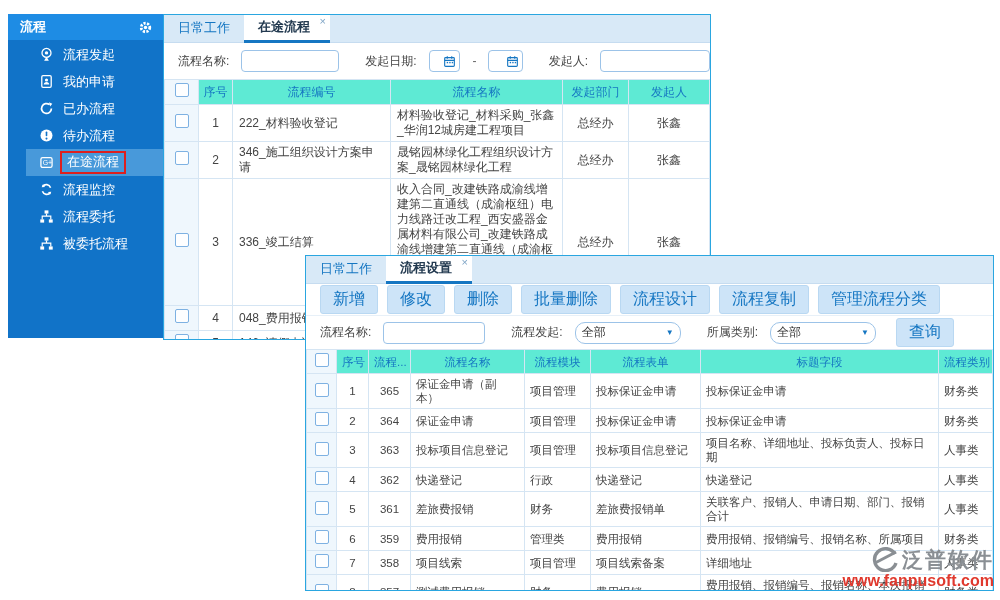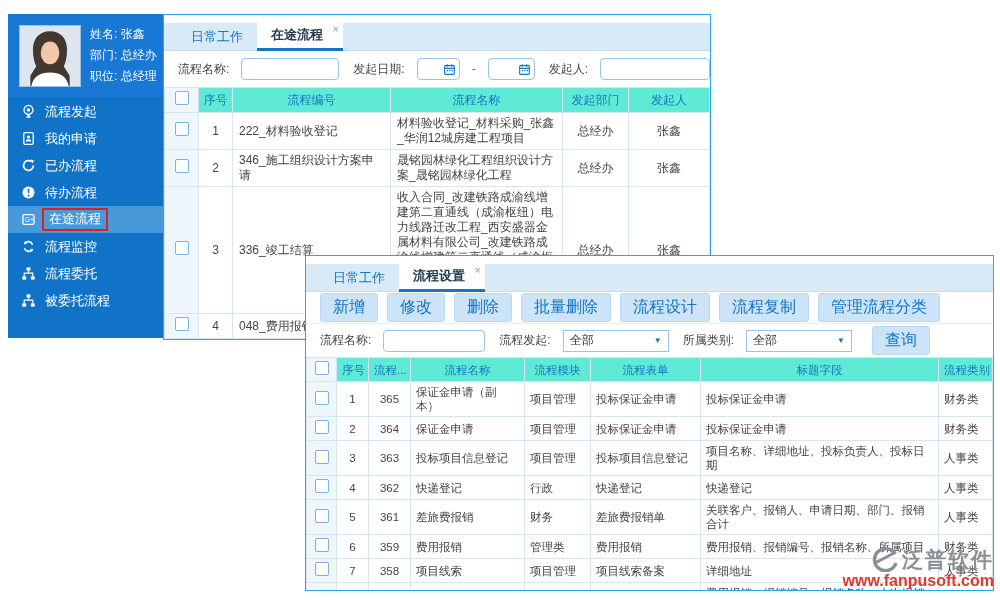--- a/index.html
+++ b/index.html
@@ -7,49 +7,49 @@
           font-family:"Liberation Sans","DejaVu Sans",sans-serif;}
 
   
   .sidebar{position:absolute;left:8px;top:14px;width:155px;height:324px;background:#1173c8;color:#fff;overflow:hidden;}
   .profile{height:83px;background:#1878d4;display:flex;align-items:center;gap:9px;padding:0 6px 0 11px;}
   .avatar{width:60px;height:60px;flex:0 0 60px;border:1px solid rgba(255,255,255,.55);display:block;}
   .profile-info{font-size:12px;line-height:21px;white-space:nowrap;}
   .section-header{height:26px;background:#1e8ce4;display:flex;align-items:center;justify-content:space-between;
                   padding:0 10px 0 12px;font-size:13px;font-weight:bold;}
   .menu{padding-top:1px;}
-  .menu-item{height:27px;display:flex;align-items:center;gap:9px;padding:0 4px 0 13px;font-size:13px;cursor:pointer;}
+  .menu-item{height:27px;display:flex;align-items:center;gap:9px;padding:0 4px 0 13px;font-size:13px;cursor:pointer;margin-left:18px;}
   .menu-item.selected{background:#4899da;}
   .mi-icon{width:15px;height:15px;flex:0 0 15px;}
   .red-box{border:2px solid #dd1f1f;padding:0 5px 1px 5px;margin-left:-3px;}
 
   
   .window{position:absolute;background:#fff;border:1px solid #2aa6e0;overflow:hidden;}
   #back-window{left:163px;top:14px;width:546px;height:324px;}
   #front-window{left:305px;top:255px;width:687px;height:334px;z-index:5;}
 
-  .tabbar{height:27px;background:#d8e9f7;display:flex;align-items:center;padding-left:13px;border-bottom:1px solid #c6dcf0;margin-top:8px;}
+  .tabbar{height:27px;background:#d8e9f7;display:flex;align-items:flex-start;border-bottom:1px solid #c6dcf0;}
   .tab{height:26px;line-height:26px;padding:0 14px;font-size:13px;color:#1576c2;cursor:pointer;position:relative;}
   .tab.active{background:#fff;color:#233a50;font-weight:bold;border-bottom:3px solid #1576c2;height:25px;line-height:24px;padding-right:20px;}
   .tab .close{position:absolute;top:0;right:4px;font-size:11px;color:#7fa5c6;font-weight:normal;line-height:12px;}
 
   .toolbar{height:31px;display:flex;align-items:center;gap:9px;padding-left:14px;border-bottom:1px solid #e7f0f8;}
   .btn{background:#cde4f8;border:1px solid #b9d8f2;color:#1576c2;font-size:16px;padding:3px 12px;border-radius:3px;cursor:pointer;
        font-family:inherit;white-space:nowrap;}
 
   .filter-row{display:flex;align-items:center;gap:12px;padding-left:14px;white-space:nowrap;overflow:hidden;}
   #back-window .filter-row{height:36px;}
   #front-window .filter-row{height:33px;}
-  .flabel{font-size:12px;color:#444;margin-left:2px;}
+  .flabel{font-size:12px;color:#444;margin-left:14px;}
   .tinput{height:20px;border:1px solid #9cc3e8;border-radius:4px;background:#fff;font-size:12px;padding:0 4px;box-sizing:content-box;}
   input.tinput{outline:none;}
   .dateinput{height:20px;border:1px solid #9cc3e8;border-radius:4px;background:#fff;display:flex;align-items:center;
              justify-content:flex-end;padding:0 3px;}
   .dash{color:#666;font-size:12px;}
-  .select{width:92px;height:20px;border:1px solid #9cc3e8;border-radius:0;background:#fff;display:flex;align-items:center;
+  .select{width:92px;height:20px;border:1px solid #9cc3e8;border-radius:10px;background:#fff;display:flex;align-items:center;
           justify-content:space-between;padding:0 6px;font-size:12px;color:#333;cursor:pointer;}
   .caret{color:#1576c2;font-size:8px;}
 
   
   table{border-collapse:collapse;width:100%;table-layout:fixed;}
   th,td{border:1px solid #d5e5f3;font-size:12px;color:#444;padding:3px 6px;vertical-align:middle;word-break:break-all;line-height:15px;}
   thead th{background:#5eead4;color:#1576c2;font-weight:normal;white-space:nowrap;overflow:hidden;padding:4px 4px;}
   #front-window th,#front-window td{font-size:11.5px;line-height:14px;padding:3px 5px;}
   .center{text-align:center;}
   td.cb-col,th.cb-col{background:#eff7fd;text-align:center;padding:3px 2px;}
@@ -60,34 +60,28 @@
   .wm-row{display:flex;align-items:flex-start;justify-content:flex-end;gap:4px;}
   .wm-brand{font-size:21px;font-weight:bold;color:#8a8f94;letter-spacing:2px;}
   .wm-url{font-size:16px;font-weight:bold;color:#e0392e;margin-top:-2px;}
 </style>
 </head>
 <body>
 
 <div id="canvas">
 
   <div class="sidebar">
-    <div class="profile">
-      <svg class="avatar" viewBox="0 0 58 58">
-        <rect width="58" height="58" fill="#dde6ee"></rect>
-        <path d="M29 5c-11 0-16.5 8-16.5 17.5 0 7 1.2 12.5 3.2 16.5l-5.7 9v10h38V48l-5.7-9c2-4 3.2-9.5 3.2-16.5C45.5 13 40 5 29 5z" fill="#423830"></path>
-        <ellipse cx="29" cy="26" rx="9" ry="11" fill="#f2c9a8"></ellipse>
-        <path d="M11 58c1.5-9 8.5-13 18-13s16.5 4 18 13z" fill="#fdfdfd"></path>
+
+    <div class="section-header">
+      <span>流程</span>
+      <svg class="mi-icon" viewBox="0 0 14 14">
+        <circle cx="7" cy="7" r="4" fill="none" stroke="#fff" stroke-width="2.6" stroke-dasharray="2.0 1.3"></circle>
+        <circle cx="7" cy="7" r="1.6" fill="#fff"></circle>
       </svg>
-      <div class="profile-info">
-        <div>姓名: 张鑫</div>
-        <div>部门: 总经办</div>
-        <div>职位: 总经理</div>
-      </div>
-    </div>
-
+    </div>
 
     <div class="menu">
       <div class="menu-item">
         <svg class="mi-icon" viewBox="0 0 14 14">
           <circle cx="7" cy="5.5" r="4.2" fill="none" stroke="#fff" stroke-width="1.2"></circle>
           <circle cx="7" cy="5.5" r="1.6" fill="#fff"></circle>
           <path d="M4.8 12.8 7 8.9l2.2 3.9z" fill="#fff"></path>
         </svg>
         <span>流程发起</span>
       </div>

